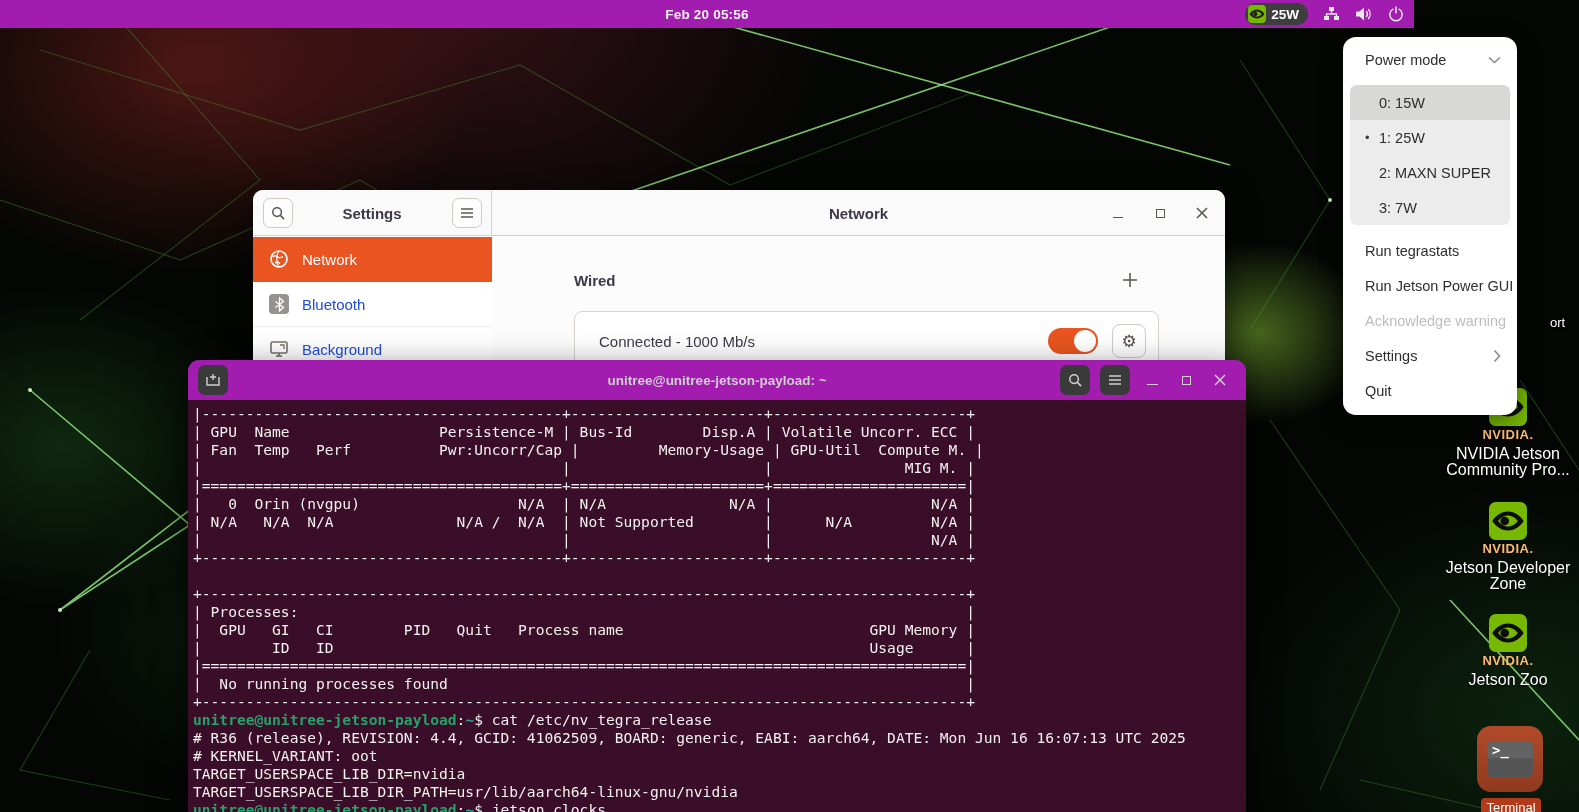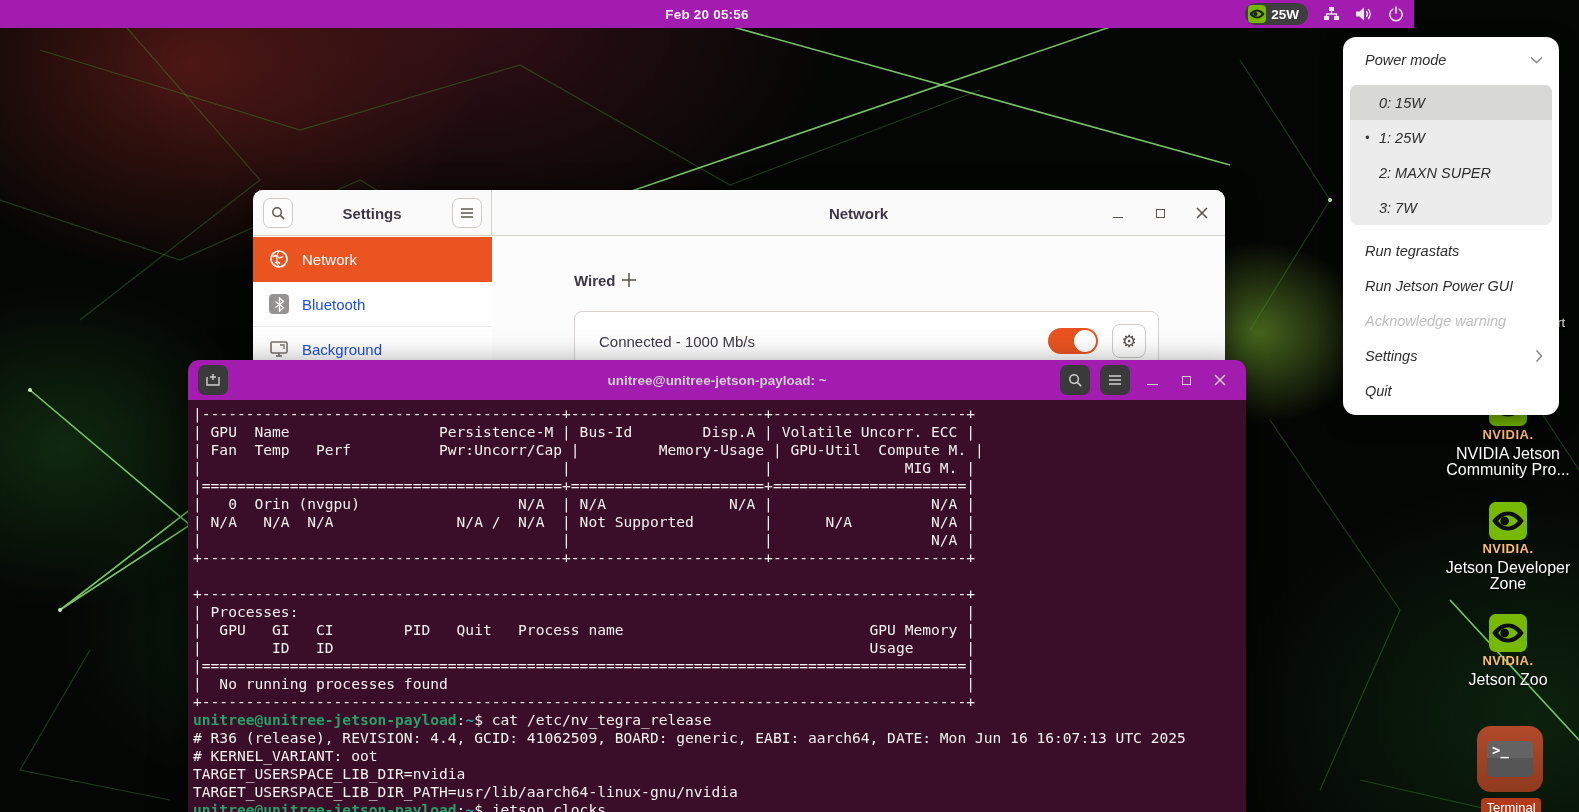--- a/index.html
+++ b/index.html
@@ -23,22 +23,22 @@
   .topbar { position:absolute; left:0; top:0; width:1414px; height:28px; background:#a21caf; z-index:60;
             display:flex; align-items:center; }
   .clock { position:absolute; left:50%; transform:translateX(-50%); color:#f2f2f2; font-size:13.5px; font-weight:600; letter-spacing:.2px; cursor:default; }
   .tray { position:absolute; right:10px; top:0; height:28px; display:flex; align-items:center; gap:15px; }
   .nv-pill { display:flex; align-items:center; gap:5px; background:#3e3e3e; border-radius:12px; padding:2px 9px 2px 3px; height:22px; }
   .nv-pill .logo { width:18px; height:18px; }
   .nv-pill .wattage { color:#ffffff; font-size:13.5px; font-weight:600; }
   .tray svg.status { display:block; }
 
   
-  .menu { position:absolute; left:1343px; top:37px; width:216px; background:#ffffff; border-radius:13px;
-          box-shadow:0 6px 22px rgba(0,0,0,.45); z-index:50; padding:5px 0 7px 0; font-size:14.5px; color:#2d2d2d;font-style:italic; }
+  .menu { position:absolute; left:1343px; top:37px; width:174px; background:#ffffff; border-radius:13px;
+          box-shadow:0 6px 22px rgba(0,0,0,.45); z-index:50; padding:5px 0 7px 0; font-size:14.5px; color:#2d2d2d; }
   .menu-row { height:35px; display:flex; align-items:center; padding-left:22px; position:relative; cursor:pointer; }
   .menu-chevron { position:absolute; right:16px; top:50%; transform:translateY(-50%); }
   .menu-group { margin:8px 7px; background:#ececec; border-radius:7px; }
   .menu-group .menu-row { padding-left:15px; }
   .menu-row.highlight { background:#d8d8d7; border-radius:7px 7px 0 0; }
   .menu-bullet { width:14px; display:inline-block; font-size:13px; color:#3a3a3a; }
   .menu-row.disabled { color:#bdbdbd; cursor:default; }
 
   
   .settings { position:absolute; left:253px; top:190px; width:972px; height:345px; z-index:10;
@@ -54,21 +54,21 @@
   .wc { width:18px; height:18px; display:flex; align-items:center; justify-content:center; cursor:pointer; }
   .wc .min { width:10px; height:0; border-bottom:1.6px solid #5d574f; margin-top:8px; }
   .wc .max { width:9px; height:9px; border:1.4px solid #5d574f; }
   .sidebar { position:absolute; left:0; top:47px; width:239px; bottom:0; background:#ffffff; }
   .side-row { height:45px; display:flex; align-items:center; padding-left:16px; gap:13px; font-size:15px; color:#1d4ed8;
               border-bottom:1px solid #efedeb; cursor:pointer; }
   .side-row.selected { background:#E95420; color:#ffffff; border-bottom:1px solid #E95420; }
   .bt-badge { width:20px; height:20px; background:#949391; border-radius:4px; display:flex; align-items:center; justify-content:center; }
   .s-main { position:absolute; left:240px; top:47px; right:0; bottom:0; background:#fcfcfc; }
   .wired-col { position:absolute; left:81px; top:0; width:585px; }
-  .wired-head { margin-top:30px; display:flex; align-items:center; }
+  .wired-head { margin-top:30px; display:flex; align-items:center; justify-content:space-between; }
   .wired-label { font-weight:bold; font-size:15px; color:#3d3846; }
   .plus-btn { width:26px; height:26px; margin-right:16px; display:flex; align-items:center; justify-content:center; cursor:pointer; }
   .wired-card { margin-top:18px; background:#ffffff; border:1px solid #d8d3cf; border-radius:8px; height:60px;
                 display:flex; align-items:center; padding:0 12px 0 24px; }
   .wired-status { flex:1; font-size:15px; color:#3d3846; }
   .toggle { width:50px; height:26px; border-radius:13px; background:#E95420; position:relative; cursor:pointer; }
   .toggle .knob { position:absolute; right:2px; top:2px; width:22px; height:22px; border-radius:50%; background:#ffffff; }
   .gear-btn { width:34px; height:34px; border:1px solid #d0cbc7; border-radius:8px; background:#ffffff; margin-left:14px;
               display:flex; align-items:center; justify-content:center; font-size:17px; color:#57514b; cursor:pointer; }
 

